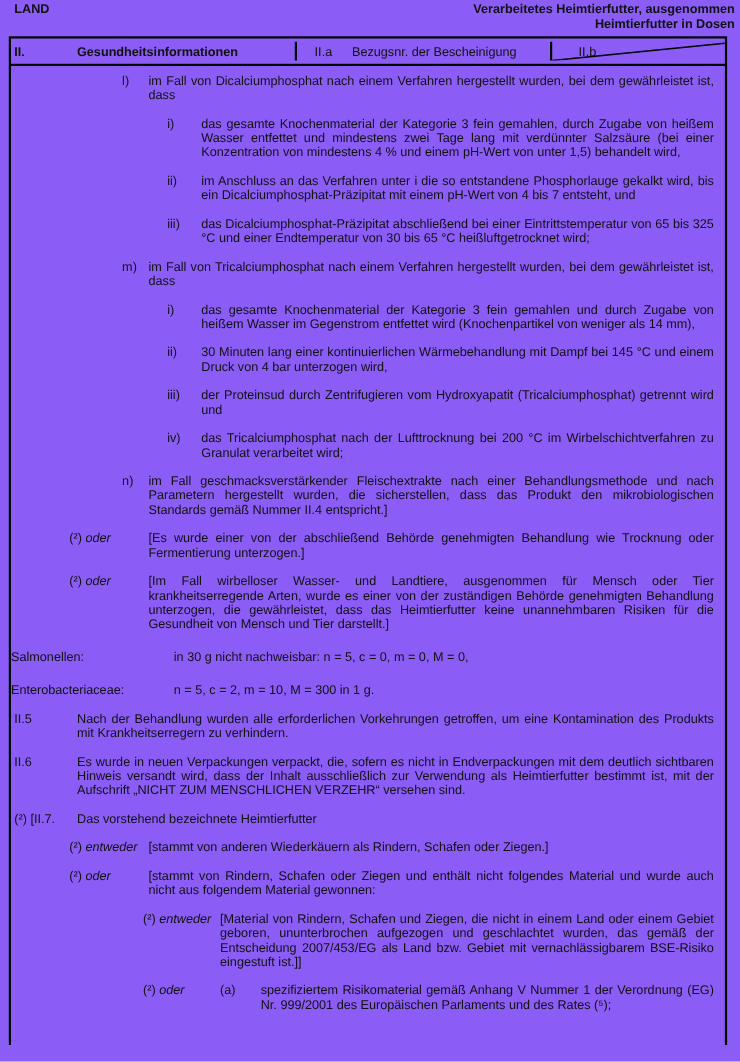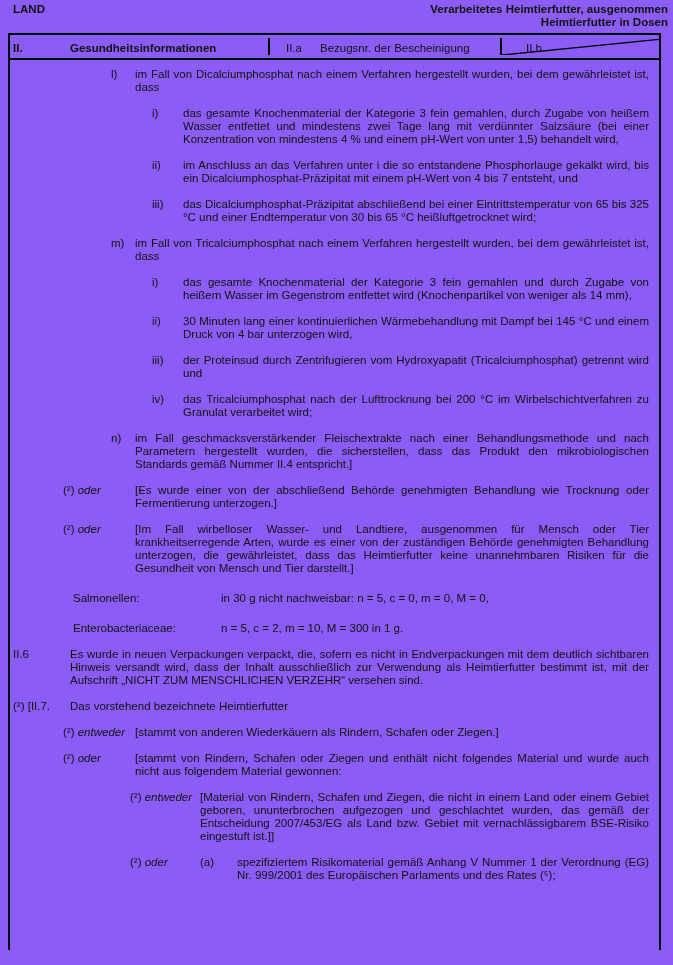--- a/index.html
+++ b/index.html
@@ -44,21 +44,21 @@
   .row-section .col-label { flex:0 0 60px; padding-left:3px; box-sizing:border-box; }
   .row-letter  { padding-left:101px; }
   .row-letter .col-marker { flex:0 0 24px; }
   .row-roman   { padding-left:142px; }
   .row-roman .col-marker { flex:0 0 31px; }
   .row-choice0 { padding-left:53px; }
   .row-choice0 .col-marker { flex:0 0 72px; }
   .row-choice1, .row-choice1a { padding-left:120px; }
   .row-choice1 .col-marker, .row-choice1a .col-marker { flex:0 0 70px; }
   .col-submarker { flex:0 0 37px; }
-  .row-kv { padding-left:63px; margin-top:17px; }
+  .row-kv { margin-top:17px; }
   .col-kv-key { flex:0 0 148px; }
   .col-kv-value { flex:1; }
   .italic { font-style:italic; }
 </style>
 </head>
 <body>
 
 <div class="page">
 
   <div class="top-header">
@@ -137,20 +137,24 @@
       </div>
       <div class="row row-kv">
         <span class="col-kv-key">Salmonellen:</span>
         <span class="col-kv-value">in 30 g nicht nachweisbar: n = 5, c = 0, m = 0, M = 0,</span>
       </div>
       <div class="row row-kv">
         <span class="col-kv-key">Enterobacteriaceae:</span>
         <span class="col-kv-value">n = 5, c = 2, m = 10, M = 300 in 1 g.</span>
       </div>
       <div class="row row-section">
+        <span class="col-label">II.5</span>
+        <span class="col-text">Nach der Behandlung wurden alle erforderlichen Vorkehrungen getroffen, um eine Kontamination des Produkts mit Krankheitserregern zu verhindern.</span>
+      </div>
+      <div class="row row-section">
         <span class="col-label">II.6</span>
         <span class="col-text">Es wurde in neuen Verpackungen verpackt, die, sofern es nicht in Endverpackungen mit dem deutlich sichtbaren Hinweis versandt wird, dass der Inhalt ausschließlich zur Verwendung als Heimtierfutter bestimmt ist, mit der Aufschrift „NICHT ZUM MENSCHLICHEN VERZEHR“ versehen sind.</span>
       </div>
       <div class="row row-section">
         <span class="col-label">(²) [II.7.</span>
         <span class="col-text">Das vorstehend bezeichnete Heimtierfutter</span>
       </div>
       <div class="row row-choice0">
         <span class="col-marker"><span>(²)</span> <span class="italic">entweder</span></span>
         <span class="col-text">[stammt von anderen Wiederkäuern als Rindern, Schafen oder Ziegen.]</span>

